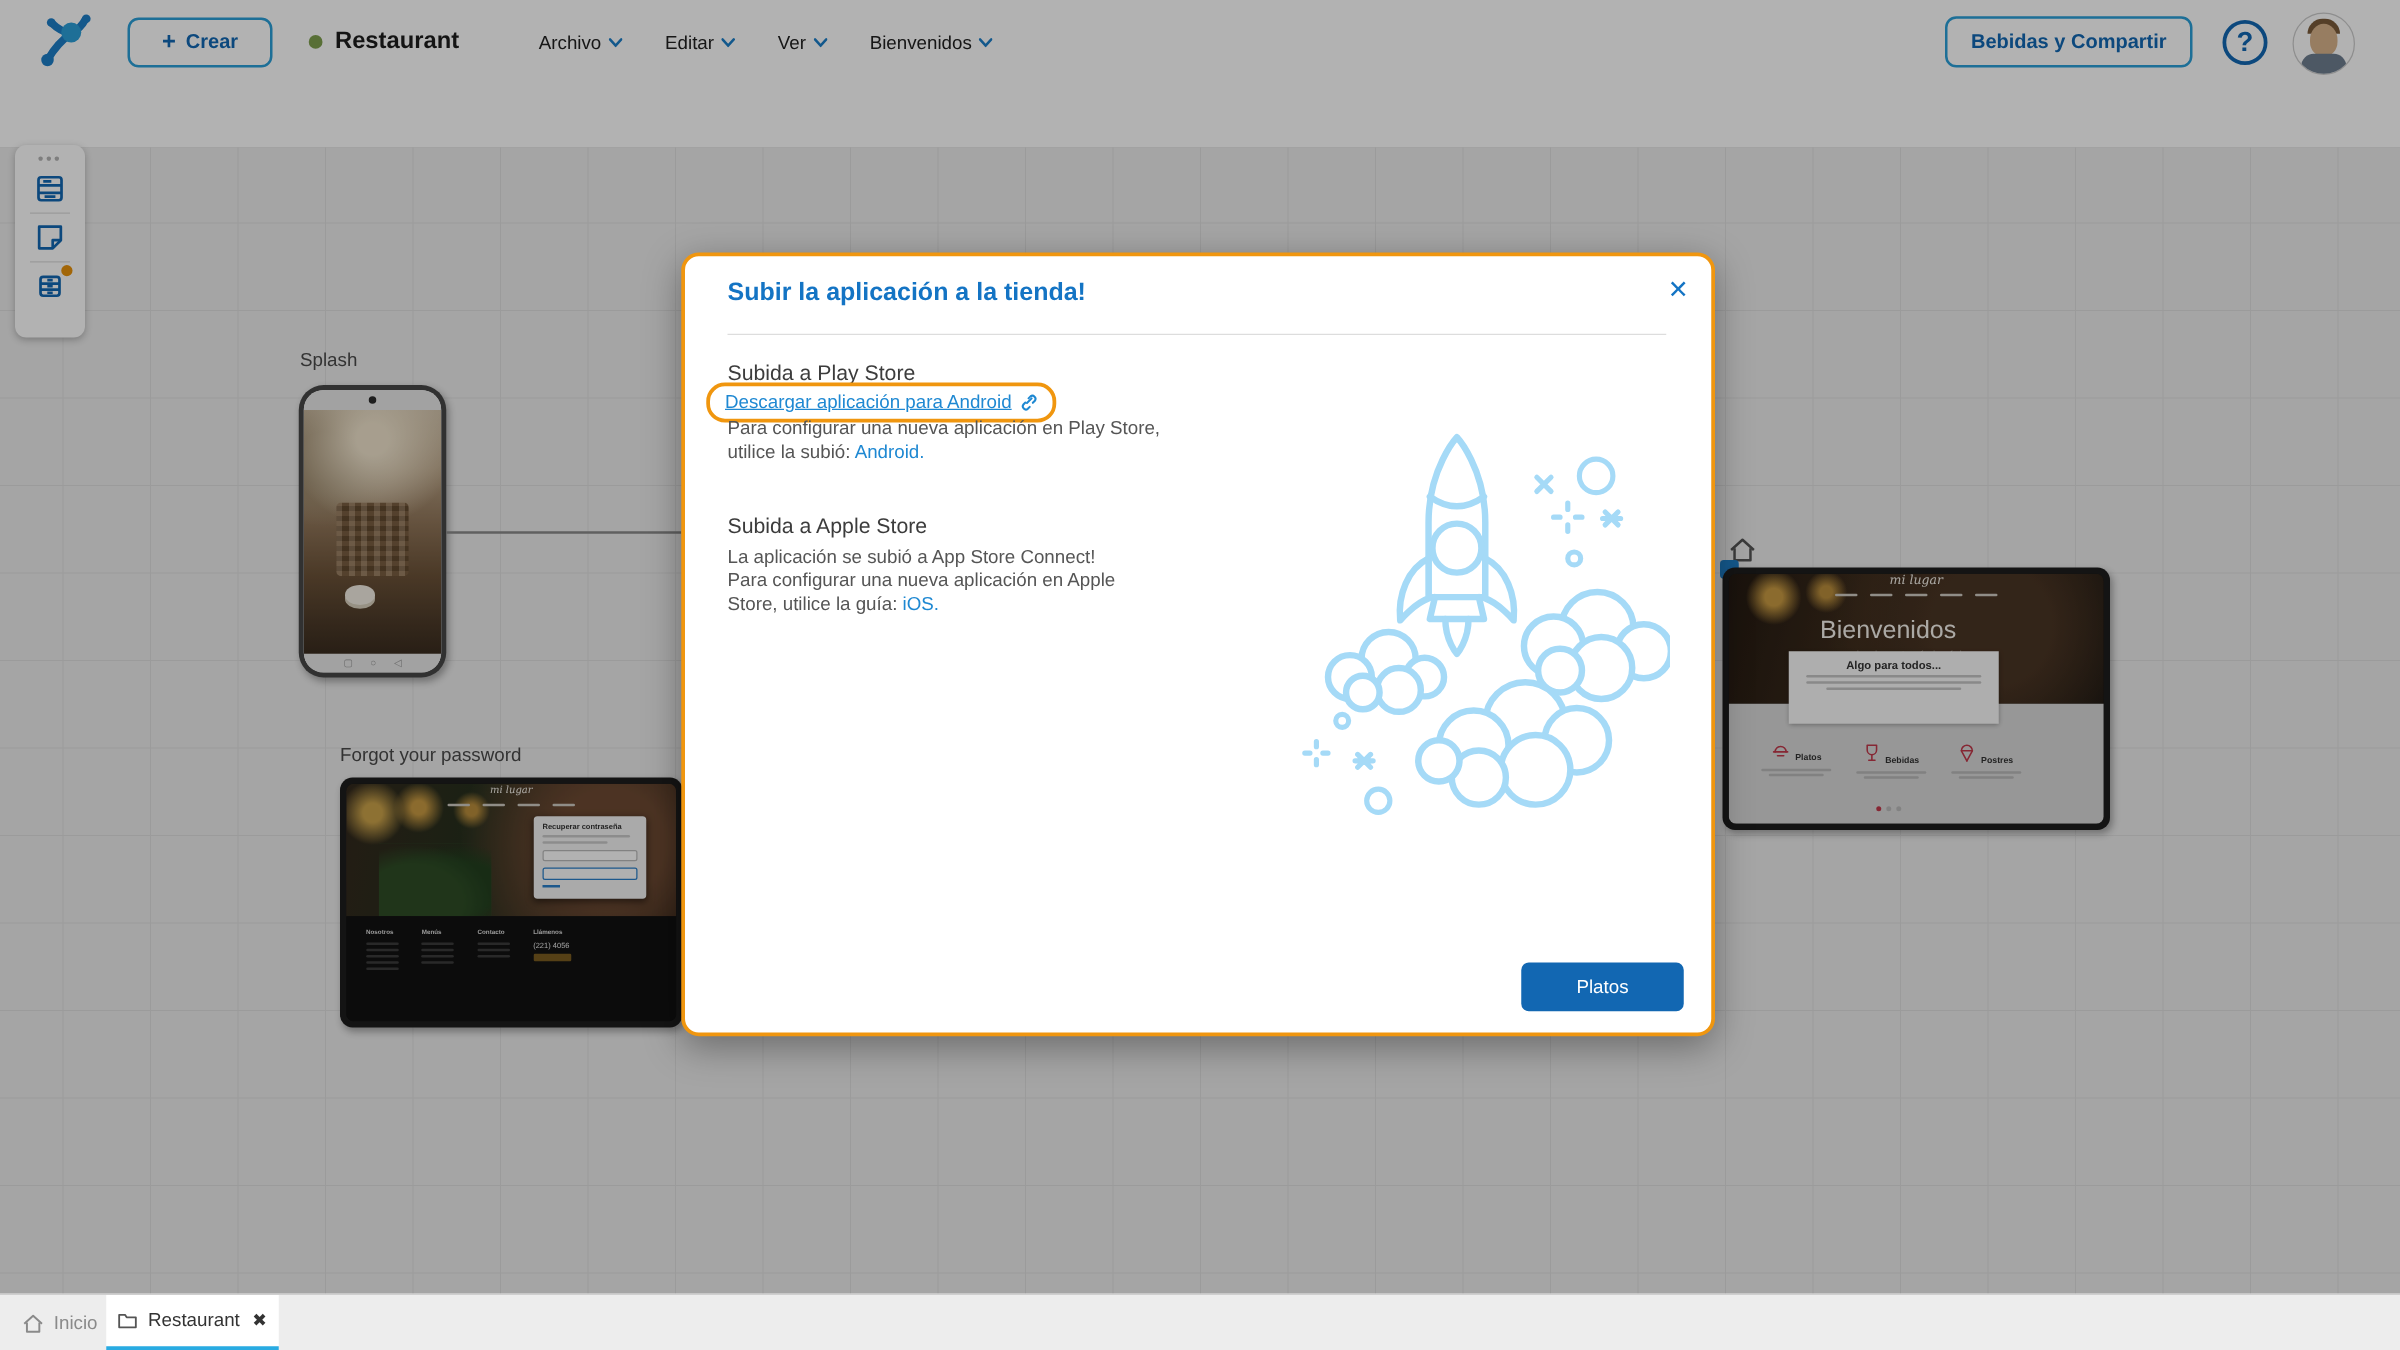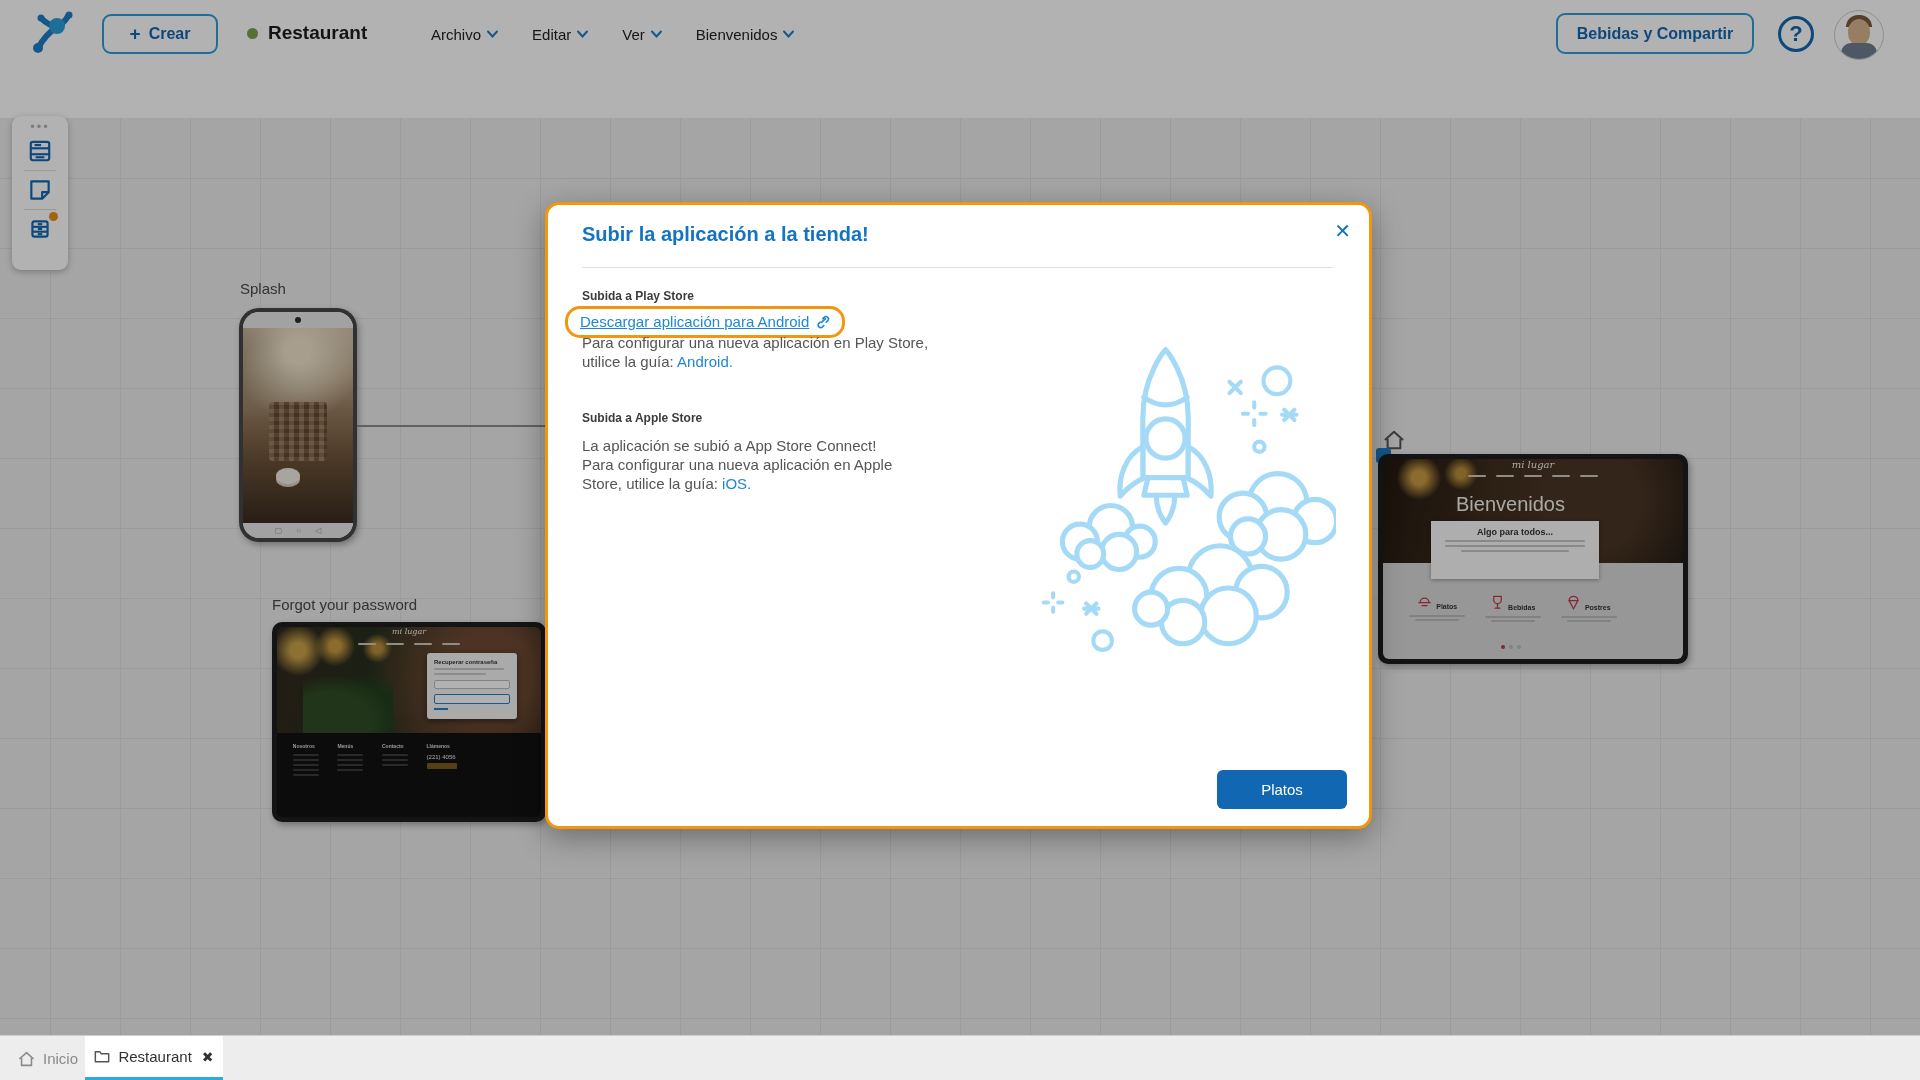--- a/index.html
+++ b/index.html
@@ -108,21 +108,21 @@
   .dots b{width:4px;height:4px;border-radius:50%;background:#bbb;}
   .dots b:first-child{background:#c0394b;}
 
   
   .overlay{left:0;top:0;width:1920px;height:1035px;background:rgba(0,0,0,.30);z-index:50;}
   .modal{left:545px;top:202px;width:827px;height:627px;background:#fff;border:3px solid #f0960f;
      border-radius:14px;box-sizing:border-box;z-index:100;box-shadow:0 8px 30px rgba(0,0,0,.35);}
   .m-title{left:34px;top:18px;font-size:20px;font-weight:bold;color:#1474c4;}
   .m-close{right:14px;top:10px;font-size:20px;font-weight:bold;color:#1474c4;cursor:pointer;padding:4px;}
   .m-div{left:34px;top:62px;width:751px;height:1px;background:#ddd;}
-  .m-h2{font-size:12px;font-weight:bold;color:#3c3c3c;}
+  .m-h2{font-size:17px;font-weight:normal;color:#3c3c3c;}
   .m-body{font-size:15px;color:#555;}
   .hl-box{left:17px;top:101px;border:3px solid #f0960f;border-radius:15px;padding:4px 12px 5px;display:flex;align-items:center;gap:6px;background:#fff;}
   .link{color:#1e88d2;text-decoration:underline;cursor:pointer;}
   .link.nou{text-decoration:none;}
   .volver{left:669px;top:565px;width:130px;height:39px;background:#1267b2;border:none;border-radius:6px;
      color:#fff;font-size:15px;font-family:inherit;cursor:pointer;}
 
   
   .tabbar{left:0;top:1035px;width:1920px;height:45px;background:#ededed;border-top:1px solid #cfcfcf;box-sizing:border-box;z-index:60;}
   .tab-home{left:18px;top:0;height:45px;display:flex;align-items:center;gap:8px;color:#8a8a8a;font-size:15px;cursor:pointer;}
@@ -519,21 +519,21 @@
         <g stroke="#1e88d2" stroke-width="2.6" fill="none" stroke-linecap="round">
           <path d="M10.5 13.5l6-6"></path>
             <path d="M12.5 7.5l2.5-2.5a4 4 0 0 1 5.6 5.6L18 13.2"></path>
             <path d="M11.5 10.8L9 13.3a4 4 0 0 0 5.6 5.6l2.5-2.5" transform="translate(-3 2)"></path>
           </g>
         </svg>
     </div>
 
     <div class="abs m-body" style="left:34px;top:128px;line-height:19px;">
       <span>Para configurar una nueva aplicación en Play Store,</span><br>
-      <span>utilice la guía: </span><a class="link nou">Android.</a>
+      <span>utilice la subió: </span><a class="link nou">Android.</a>
     </div>
 
     <div class="abs m-h2" style="left:34px;top:206px;">Subida a Apple Store</div>
     <div class="abs m-body" style="left:34px;top:231px;line-height:19px;">
       <span>La aplicación se subió a App Store Connect!</span><br>
       <span>Para configurar una nueva aplicación en Apple</span><br>
       <span>Store, utilice la guía: </span><a class="link nou">iOS.</a>
     </div>
 
     <div class="abs" style="left:478px;top:118px;">

